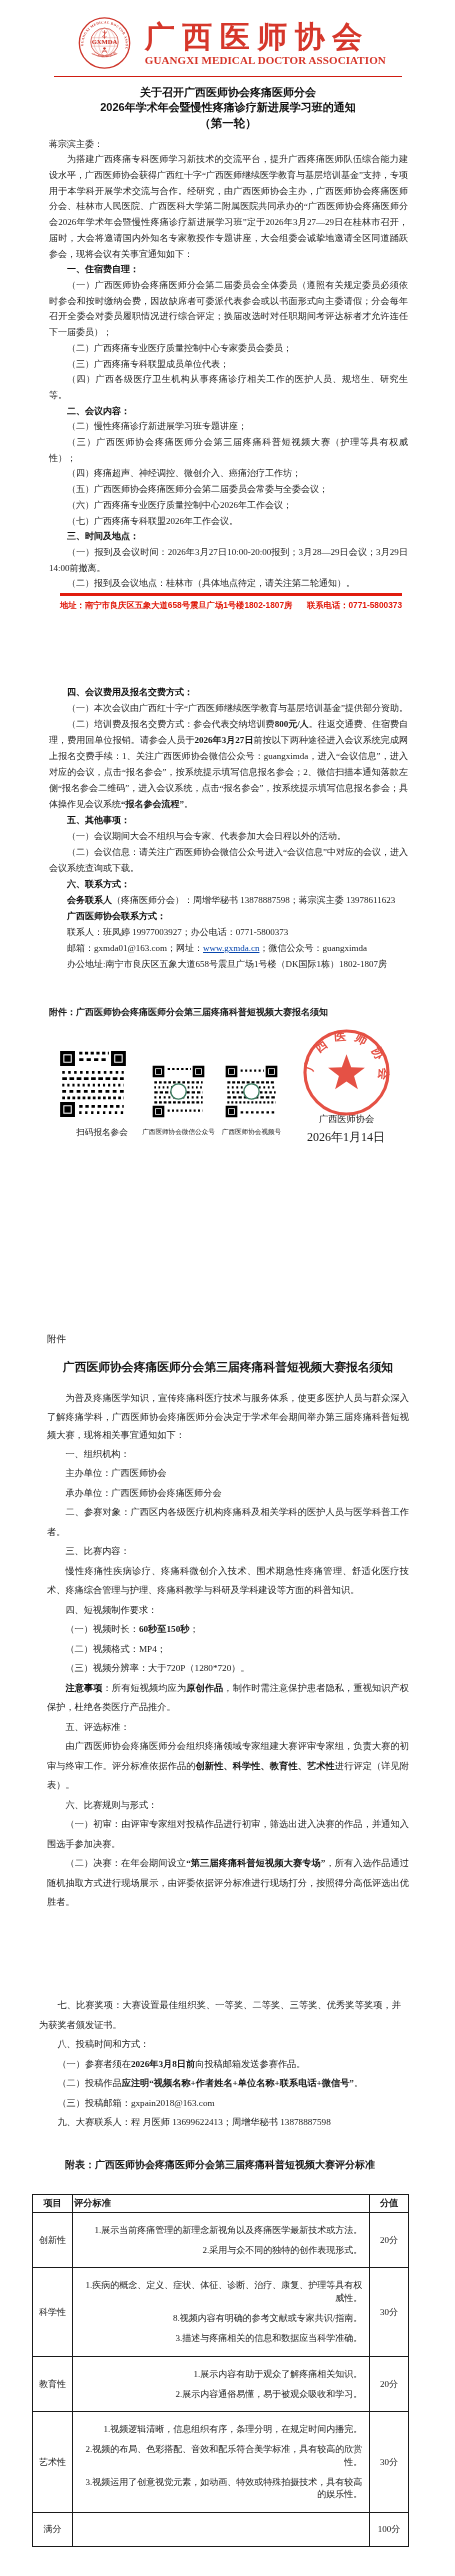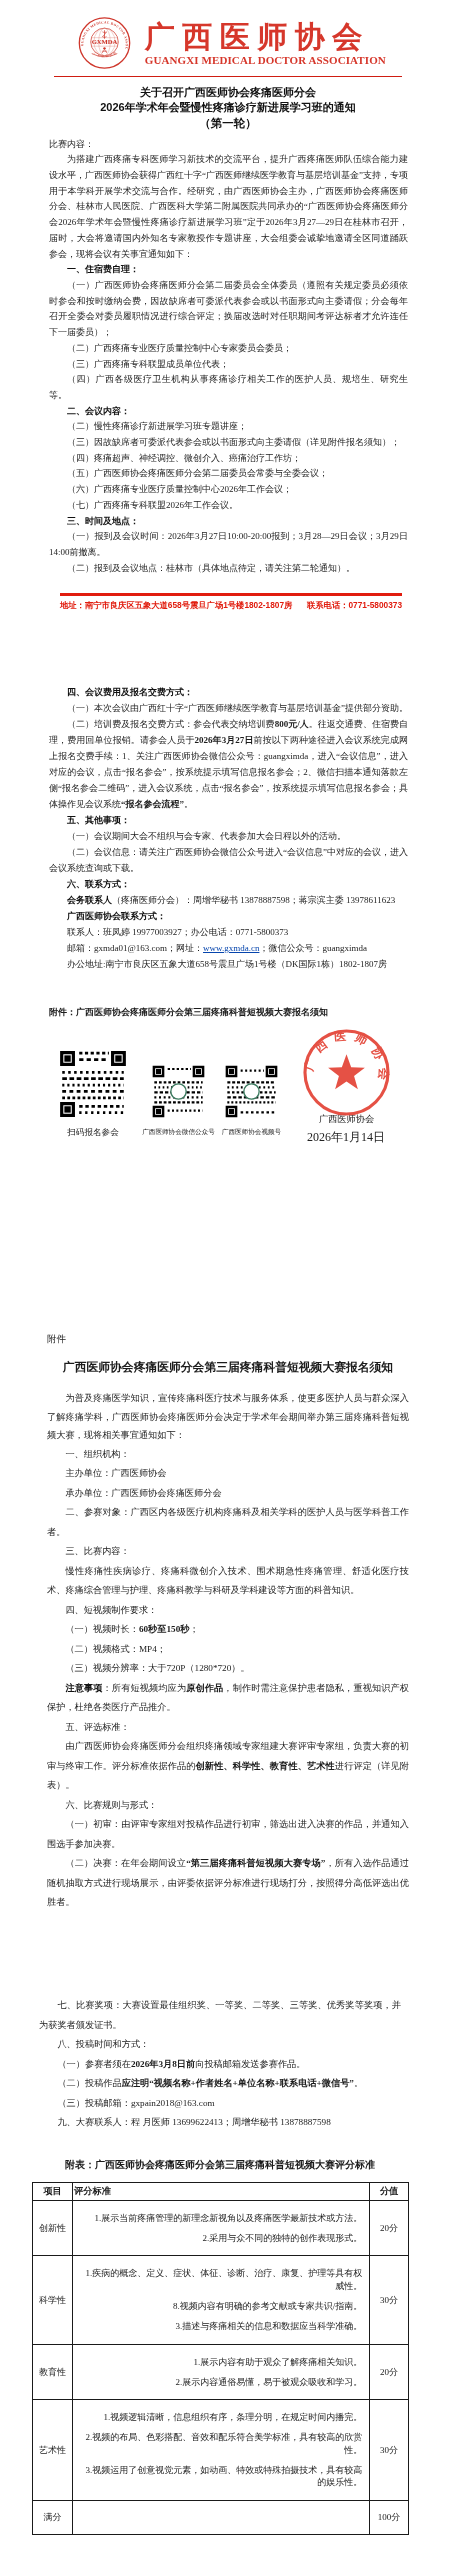--- a/index.html
+++ b/index.html
@@ -34,41 +34,41 @@
   
   .page2{position:absolute;top:684px;left:49px;width:359px;font-size:9px;line-height:16px;text-align:justify;}
   .attach-line{margin-top:32px;font-family:"Liberation Sans","DejaVu Sans",sans-serif;font-weight:bold;}
   .qr-row{position:relative;height:123px;margin-top:12.6px;}
   .qr{position:absolute;}
   .qr svg{display:block;width:100%;height:100%;}
   .qr1{left:9.2px;top:16px;width:70px;height:70px;}
   .qr2{left:102px;top:31px;width:55px;height:55px;}
   .qr3{left:175px;top:31px;width:55px;height:55px;}
   .qr-label{position:absolute;text-align:center;font-size:8.6px;}
-  .lb1{left:0px;top:91px;width:88px;}
+  .lb1{left:9px;top:91px;width:88px;}
   .lb2{left:93px;top:91px;width:73px;font-size:6.6px;}
   .lb3{left:168px;top:91px;width:69px;font-size:6.6px;}
   .seal-wrap{position:absolute;left:246px;top:-6.9px;width:103px;height:126px;}
   .seal-org{position:absolute;left:0;top:85px;width:103px;text-align:center;font-size:9.2px;color:#222;}
   .seal-date{position:absolute;left:12px;top:103px;width:103px;text-align:left;font-size:12px;color:#222;}
   .seal-svg{position:absolute;left:5.7px;top:1.1px;width:91px;height:91px;opacity:0.88;}
   a.weblink{color:#0645ad;text-decoration:underline;}
 
   
   .page3{position:absolute;top:1330px;left:47px;width:362px;font-size:9.2px;line-height:19.5px;text-align:justify;}
   .attach-tag{font-size:9.5px;}
   .p3-title{margin-top:9.2px;text-align:center;font-family:"Liberation Sans","DejaVu Sans",sans-serif;
             font-weight:bold;font-size:11.8px;line-height:17px;}
   .p3-intro{margin-top:13.8px;line-height:18.4px;}
 
   
   .page4{position:absolute;top:1996px;left:39px;width:362px;font-size:9.2px;line-height:19.5px;text-align:justify;}
   .tbl-title{margin-top:22px;text-align:center;font-family:"Liberation Sans","DejaVu Sans",sans-serif;
              font-weight:bold;font-size:10px;}
-  table.score{border-collapse:collapse;margin:8px 0 0 -6.9px;width:377px;table-layout:fixed;
+  table.score{border-collapse:collapse;margin:20px 0 0 -6.9px;width:377px;table-layout:fixed;
               font-size:9px;line-height:12.6px;padding-left:20px;}
   table.score th,table.score td{border:0.9px solid #1a1a1a;}
   table.score{border:1.4px solid #1a1a1a;}
   th.c1,td.c1{width:37px;text-align:center;}
   th.c3,td.c3{width:36px;text-align:center;}
   th.ch{font-family:"Liberation Serif","DejaVu Serif",serif;font-weight:bold;font-size:9.2px;height:15px;}
   td.crit{padding:3.4px 6.9px;text-align:right;}
   .crit-line{margin:7.5px 0;}
   td.score-cell{font-size:9px;}
   tr.r-full td{height:26.4px;}
@@ -111,30 +111,30 @@
     <div class="red-divider"></div>
 
     <div class="doc-title">
       <div>关于召开广西医师协会疼痛医师分会</div>
       <div>2026年学术年会暨慢性疼痛诊疗新进展学习班的通知</div>
       <div class="t3">（第一轮）</div>
     </div>
 
 
     <div class="body1">
-      <div>比赛内容：</div>
+      <div>蒋宗滨主委：</div>
       <div class="ind">为搭建广西疼痛专科医师学习新技术的交流平台，提升广西疼痛医师队伍综合能力建设水平，广西医师协会获得广西红十字“广西医师继续医学教育与基层培训基金”支持，专项用于本学科开展学术交流与合作。经研究，由广西医师协会主办，广西医师协会疼痛医师分会、桂林市人民医院、广西医科大学第二附属医院共同承办的“广西医师协会疼痛医师分会2026年学术年会暨慢性疼痛诊疗新进展学习班”定于2026年3月27—29日在桂林市召开，届时，大会将邀请国内外知名专家教授作专题讲座，大会组委会诚挚地邀请全区同道踊跃参会，现将会议有关事宜通知如下：</div>
       <div class="ind hd">一、住宿费自理：</div>
       <div class="ind">（一）广西医师协会疼痛医师分会第二届委员会全体委员（遵照有关规定委员必须依时参会和按时缴纳会费，因故缺席者可委派代表参会或以书面形式向主委请假；分会每年召开全委会对委员履职情况进行综合评定；换届改选时对任职期间考评达标者才允许连任下一届委员）；</div>
       <div class="ind">（二）广西疼痛专业医疗质量控制中心专家委员会委员；</div>
       <div class="ind">（三）广西疼痛专科联盟成员单位代表；</div>
       <div class="ind">（四）广西各级医疗卫生机构从事疼痛诊疗相关工作的医护人员、规培生、研究生等。</div>
       <div class="ind hd">二、会议内容：</div>
       <div class="ind">（二）慢性疼痛诊疗新进展学习班专题讲座；</div>
-      <div class="ind">（三）因故缺席者可委派代表参会或以书面形式向主委请假（详见附件报名须知）；</div>
+      <div class="ind">（三）广西医师协会疼痛医师分会第三届疼痛科普短视频大赛（护理等具有权威性）；</div>
       <div class="ind">（四）疼痛超声、神经调控、微创介入、癌痛治疗工作坊；</div>
       <div class="ind">（五）广西医师协会疼痛医师分会第二届委员会常委与全委会议；</div>
       <div class="ind">（六）广西疼痛专业医疗质量控制中心2026年工作会议；</div>
       <div class="ind">（七）广西疼痛专科联盟2026年工作会议。</div>
       <div class="ind hd">三、时间及地点：</div>
       <div class="ind">（一）报到及会议时间：2026年3月27日10:00-20:00报到；3月28—29日会议；3月29日14:00前撤离。</div>
       <div class="ind">（二）报到及会议地点：桂林市（具体地点待定，请关注第二轮通知）。</div>
     </div>
 
     <div class="footer1">

